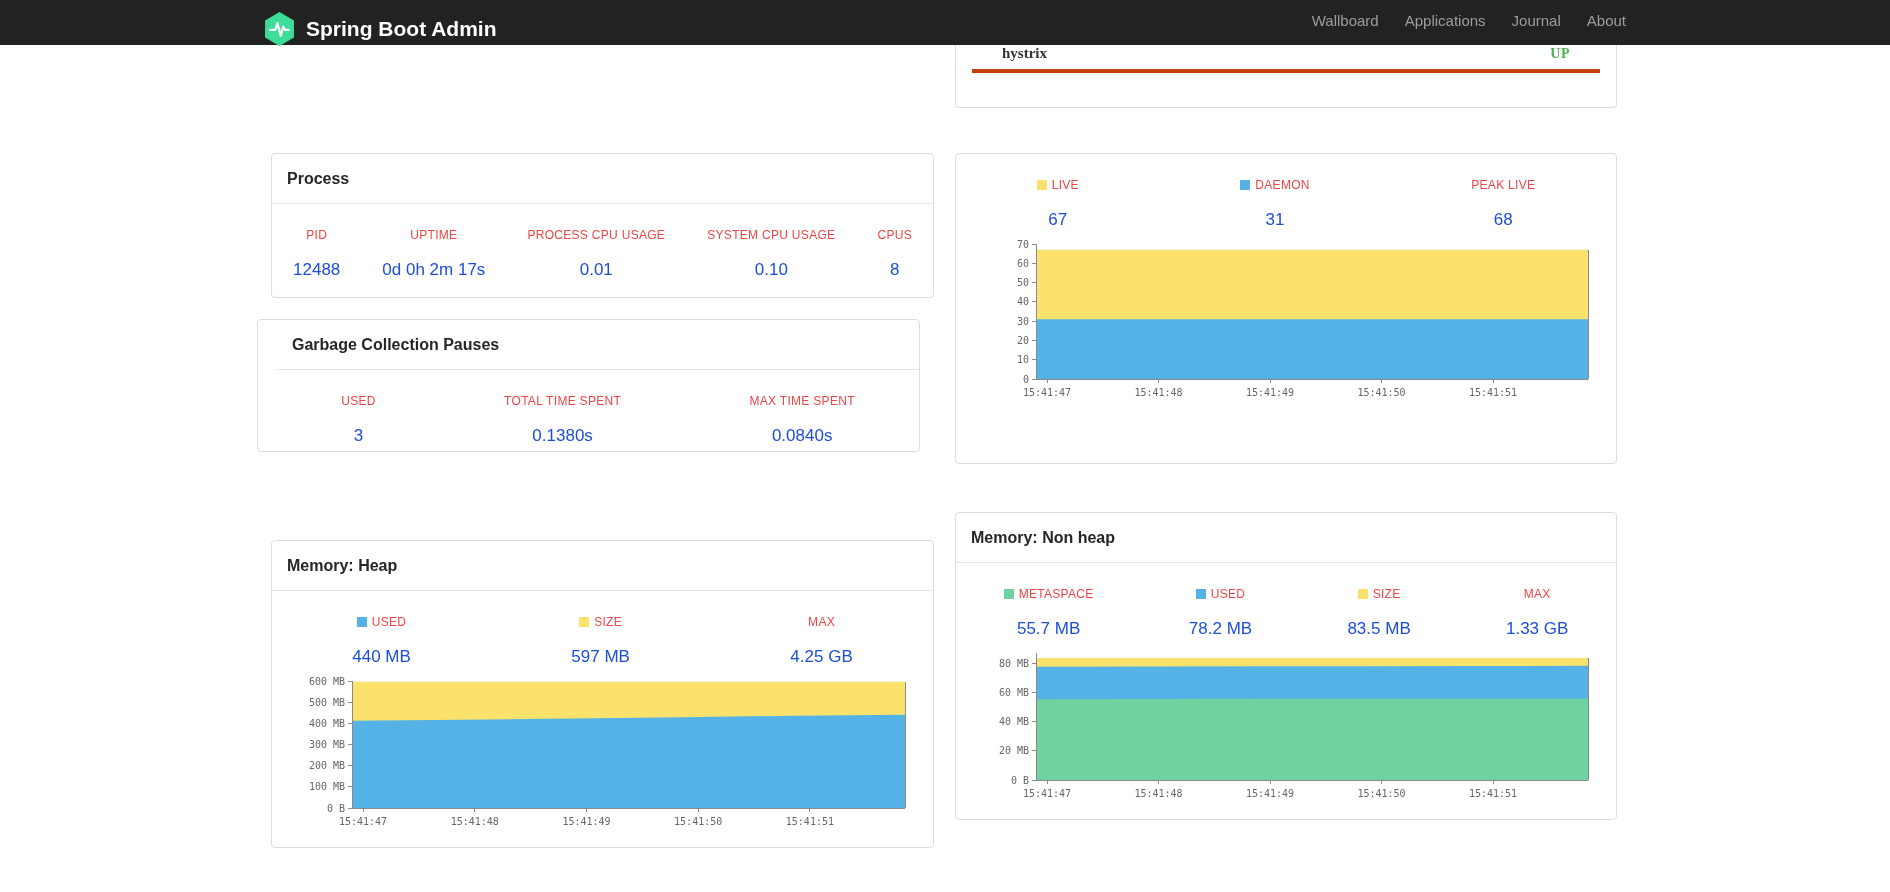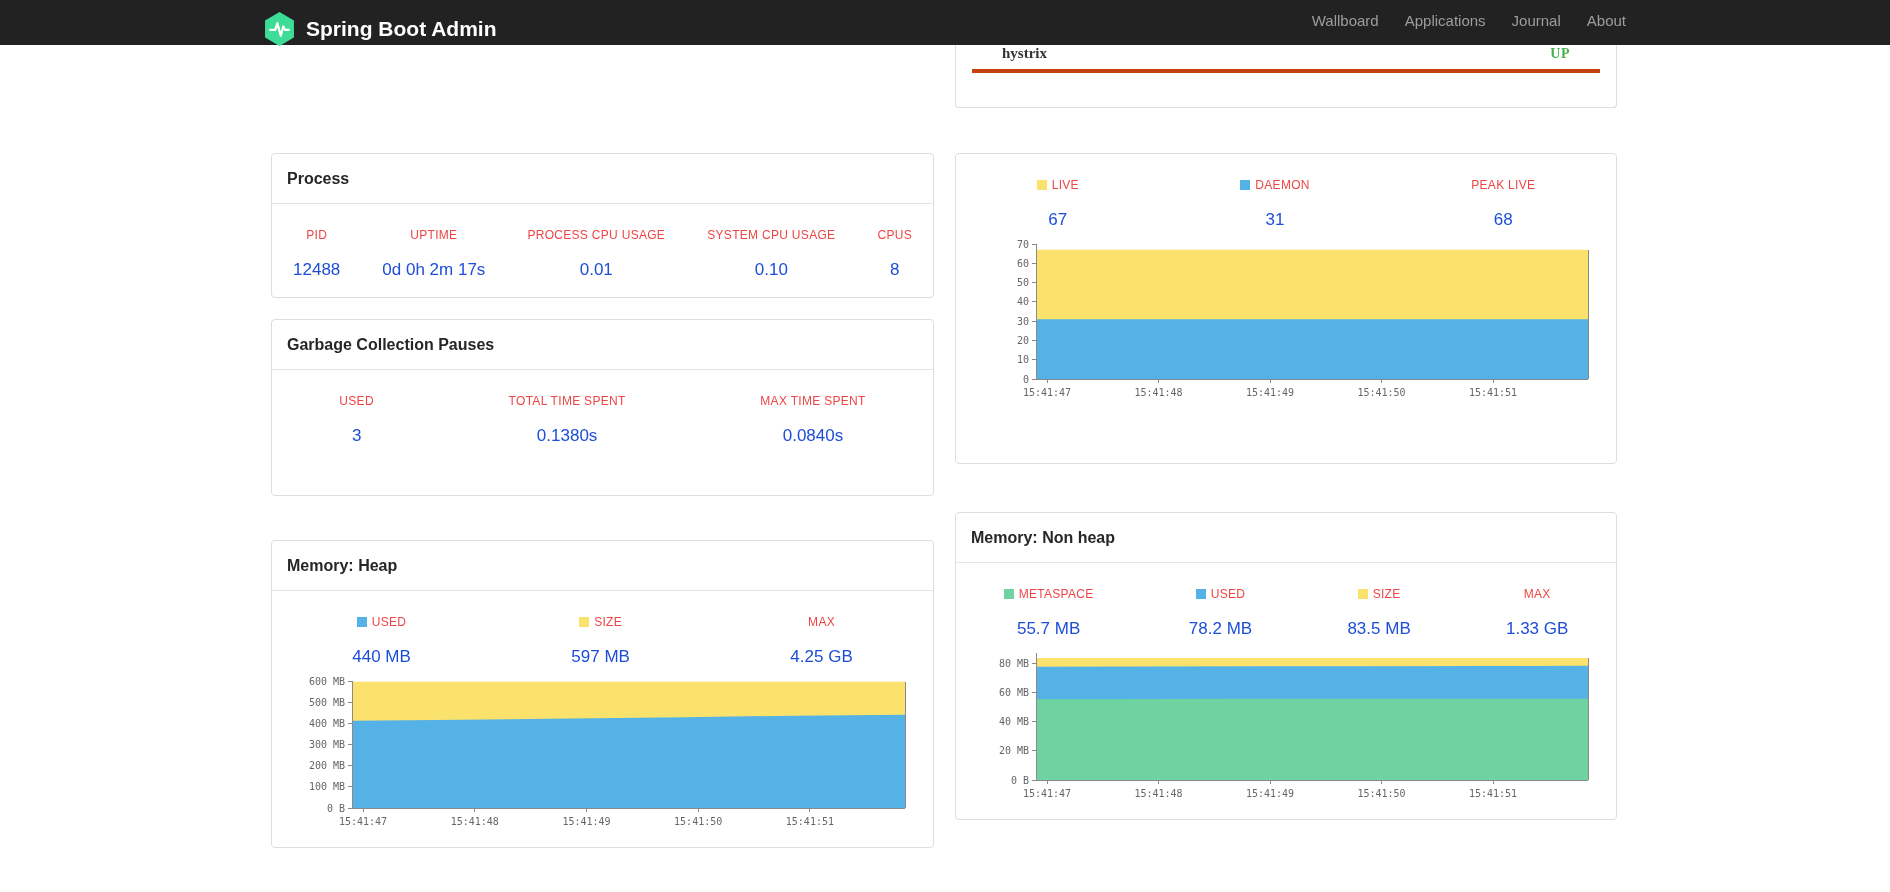--- a/index.html
+++ b/index.html
@@ -36,21 +36,21 @@
     border-bottom:4px solid #c2410c; cursor:pointer;font-family:Liberation Serif, serif;
   }
   .app-name { font-weight:bold; font-size:15px; color:#333333; }
   .app-status { font-weight:bold; font-size:14px; letter-spacing:.5px; }
   .panel-header {
     height:50px; line-height:49px; padding:0 15px;
     font-size:16px; font-weight:bold; color:#262626;
     border-bottom:1px solid #e4e4e4;
   }
   #panel-process { left:271px; top:153px; width:663px; height:145px; }
-  #panel-gc      { left:271px; top:319px; width:663px; height:177px; }
+  #panel-gc      { left:257px; top:319px; width:663px; height:133px;padding-left:19px; }
   #panel-threads { left:955px; top:153px; width:662px; height:311px; }
   #panel-heap    { left:271px; top:540px; width:663px; height:308px; }
   #panel-nonheap { left:955px; top:512px; width:662px; height:308px; }
   .metrics { display:flex; justify-content:space-around; padding-top:24px; }
   .metric { text-align:center; }
   .metric-label {
     font-size:12px; color:#ef4444; letter-spacing:.3px;
     display:flex; align-items:center; justify-content:center; gap:5px;
   }
   .metric-value { margin-top:18px; font-size:17px; color:#1d4ed8; }

